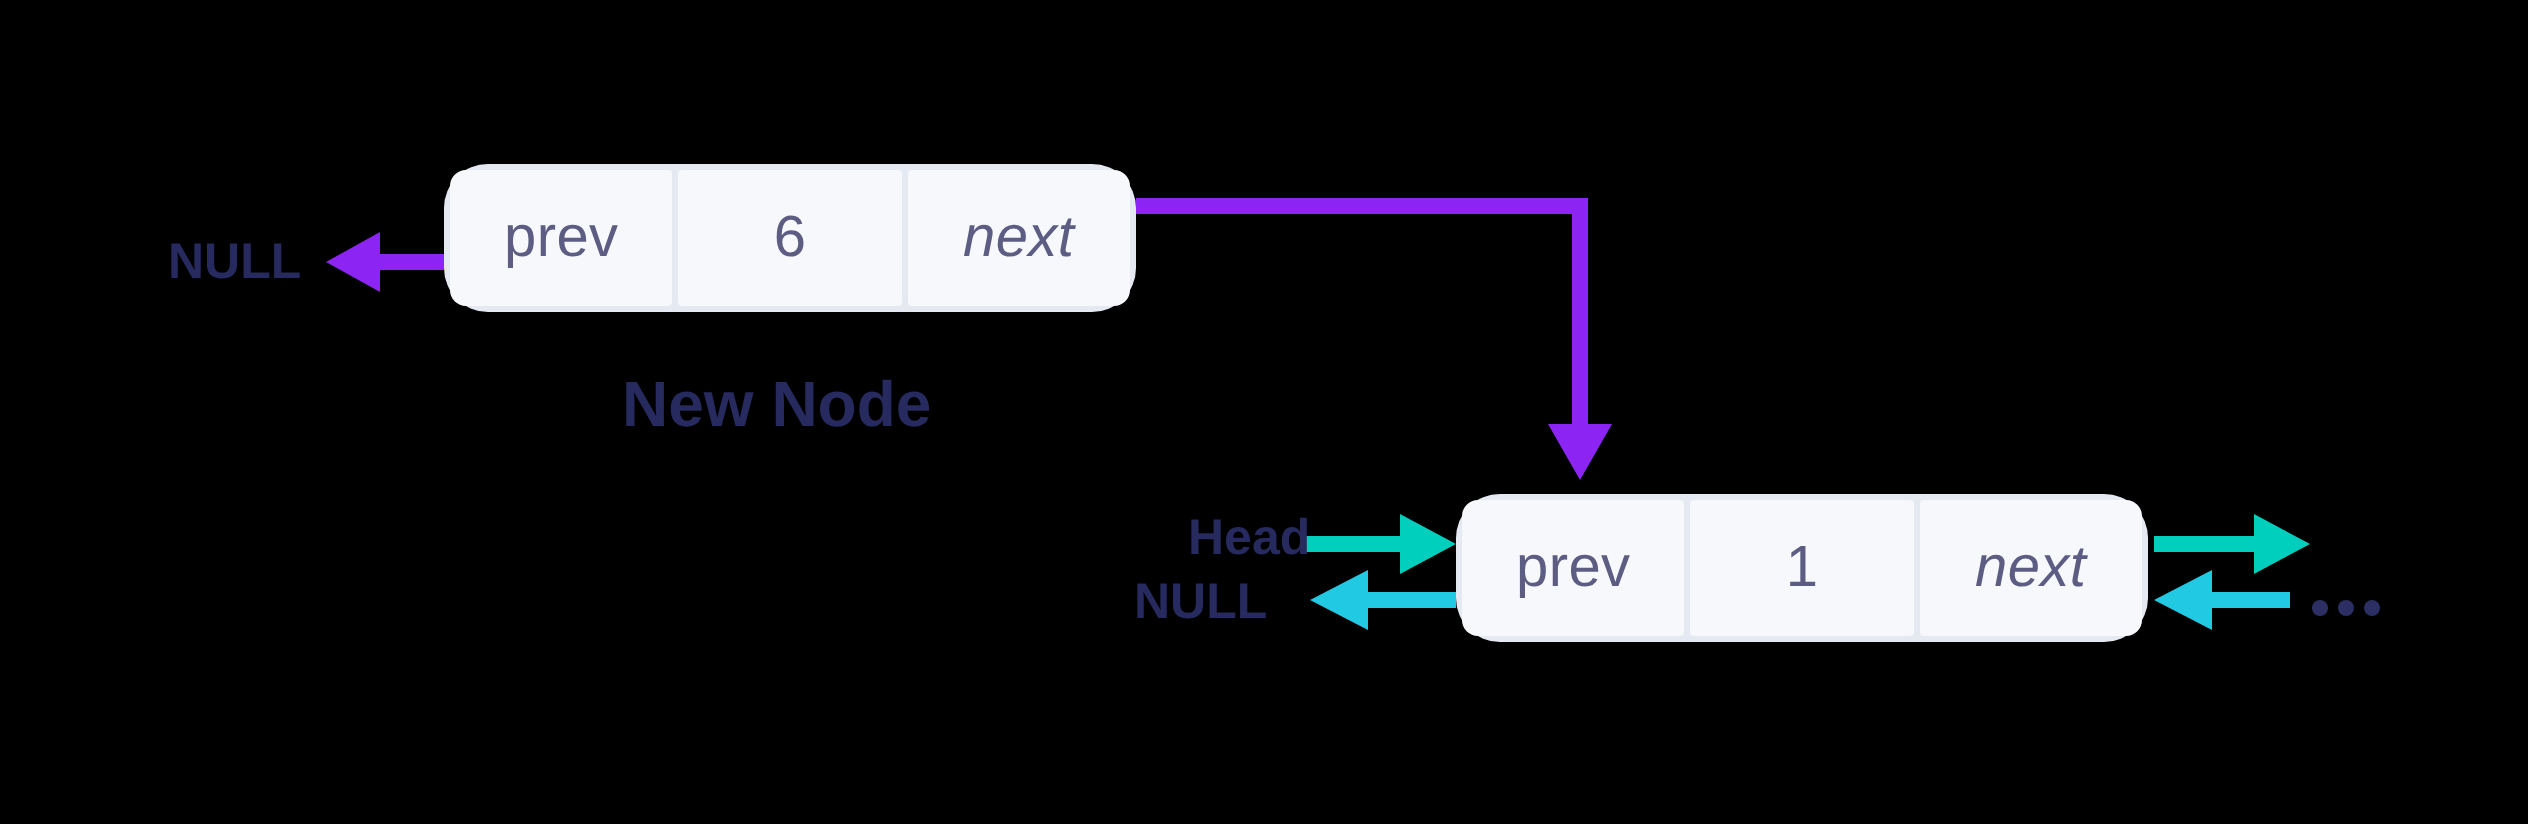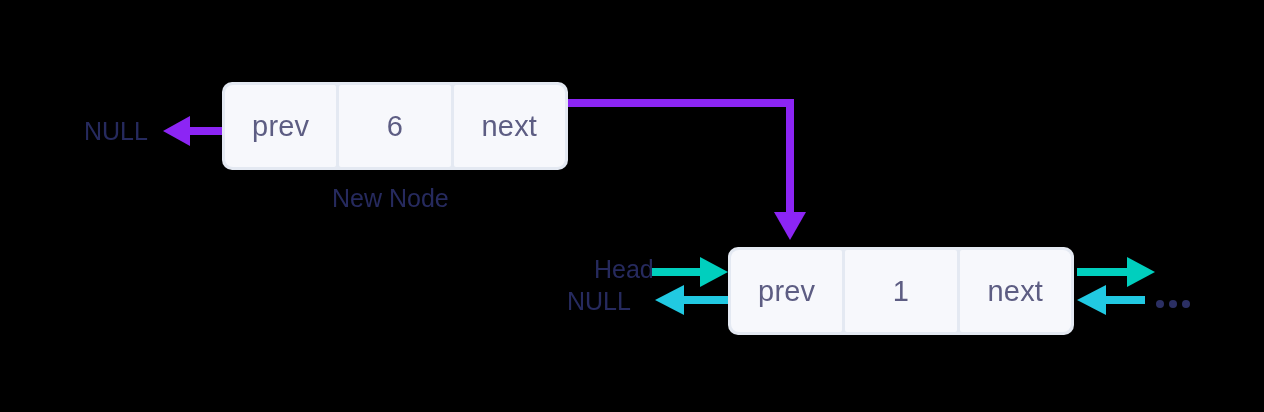--- a/index.html
+++ b/index.html
@@ -24,56 +24,56 @@
     width: 1264px;
     height: 412px;
     pointer-events: none;
   }
 
   
   .node {
     position: absolute;
     display: flex;
     width: 346px;
-    height: 88px;
+    height: 74px;
     background: #e4e9f2;
-    border-radius: 10px;
+    border-radius: 22px;
     box-sizing: border-box;
     padding: 3px;
     gap: 3px;
   }
   .cell {
     flex: 1 1 0;
     background: #f7f8fc;
     display: flex;
     align-items: center;
     justify-content: center;
     font-size: 29px;
     color: #5d5d83;
     letter-spacing: .2px;
   }
   .cell.first  { border-radius: 8px 2px 2px 8px; }
   .cell.middle { border-radius: 2px; }
-  .cell.last   { border-radius: 2px 8px 8px 2px; }
+  .cell.last   { border-radius: 2px 8px 8px 2px; font-style: italic; }
 
   #node-new  { left: 222px; top: 82px; }
   #node-head { left: 728px; top: 247px; }
 
   
   .label {
     position: absolute;
     color: #262a5e;
     font-size: 25px;
     white-space: nowrap;
     line-height: 1;
   }
-  .label.bold { font-weight: normal; }
+  .label.bold { font-weight: bold; }
 
   #label-null-left   { left: 84px;  top: 119px; }
-  #label-new-node    { left: 332px; top: 186px; font-size: 25px; }
+  #label-new-node    { left: 311px; top: 186px; font-size: 32px; }
   #label-head        { left: 594px; top: 257px; }
   #label-null-head   { left: 567px; top: 289px; }
 
   .ellipsis {
     position: absolute;
     left: 1156px;
     top: 300px;
     display: flex;
     gap: 5px;
   }

